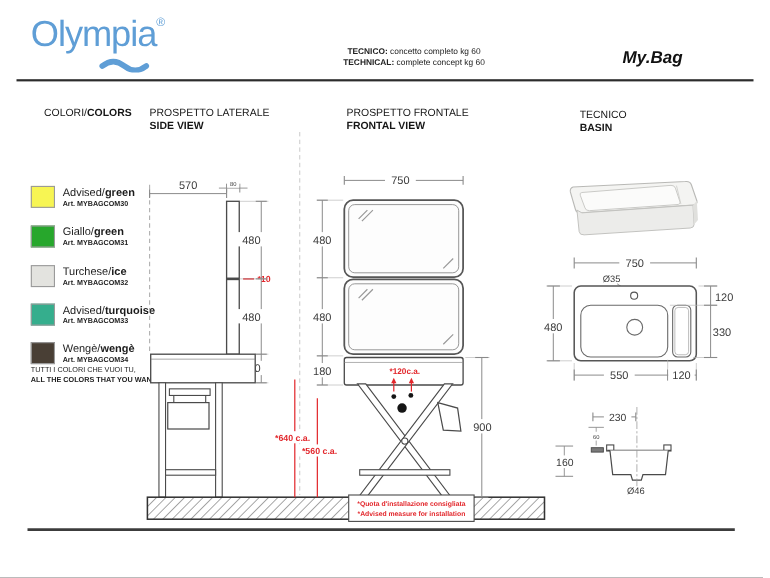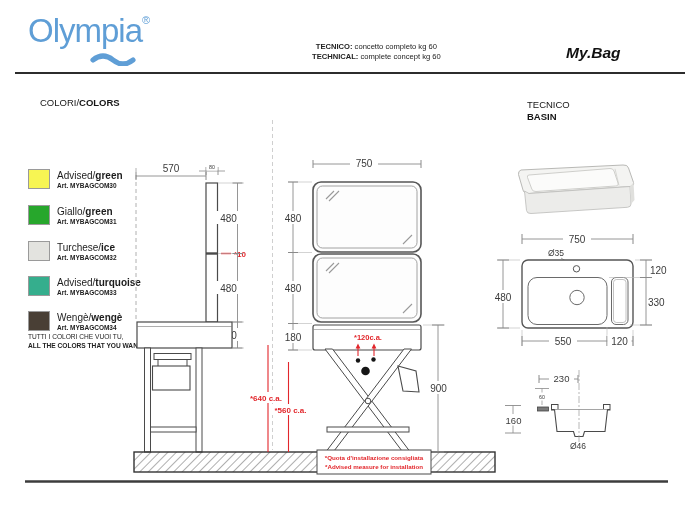--- a/index.html
+++ b/index.html
@@ -47,20 +47,28 @@
   <div class="abs spec">
     <div><b>TECNICO:</b><span> concetto completo kg 60</span></div>
     <div><b>TECHNICAL:</b><span> complete concept kg 60</span></div>
   </div>
   <div class="abs product">My.Bag</div>
   <div class="abs hdr-rule"></div>
 
   <div class="abs sec" style="left:40px;top:97px;">
     <div><span>COLORI/</span><span class="b">COLORS</span></div>
   </div>
+  <div class="abs sec" style="left:136px;top:97px;">
+    <div>PROSPETTO LATERALE</div>
+    <div class="b">SIDE VIEW</div>
+  </div>
+  <div class="abs sec" style="left:315px;top:97px;">
+    <div>PROSPETTO FRONTALE</div>
+    <div class="b">FRONTAL VIEW</div>
+  </div>
   <div class="abs sec" style="left:527px;top:99px;">
     <div>TECNICO</div>
     <div class="b">BASIN</div>
   </div>
 
   <div class="crow" style="top:169px;">
     <div class="swatch" style="background: rgb(247, 245, 83);"></div>
     <div class="cname"><span>Advised/</span><b>green</b></div>
     <div class="cart"><span>Art. </span><span>MYBAGCOM30</span></div>
   </div>

